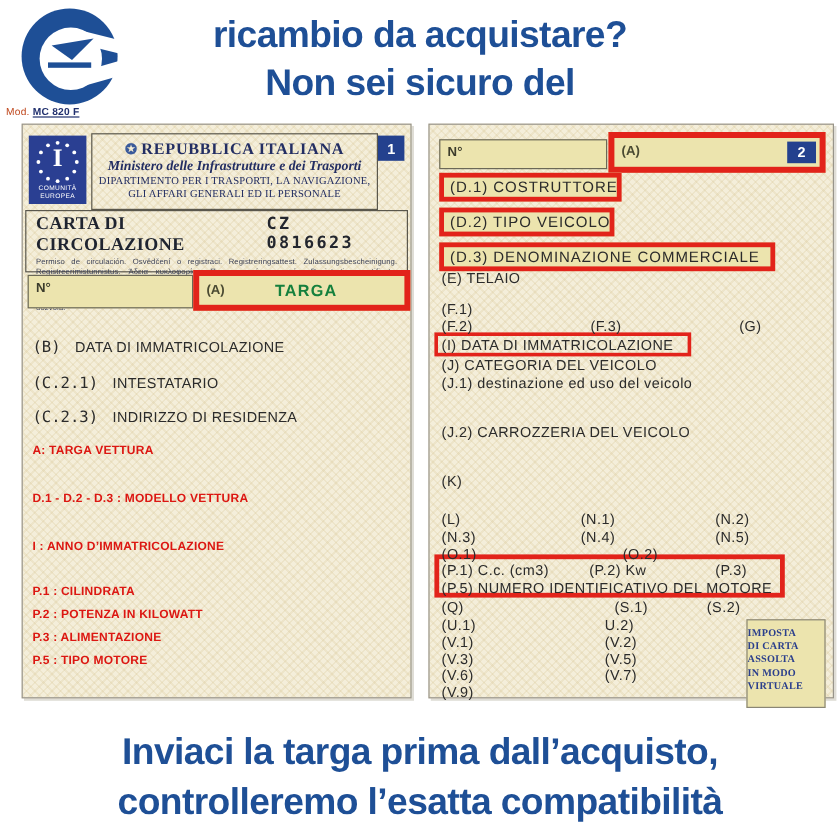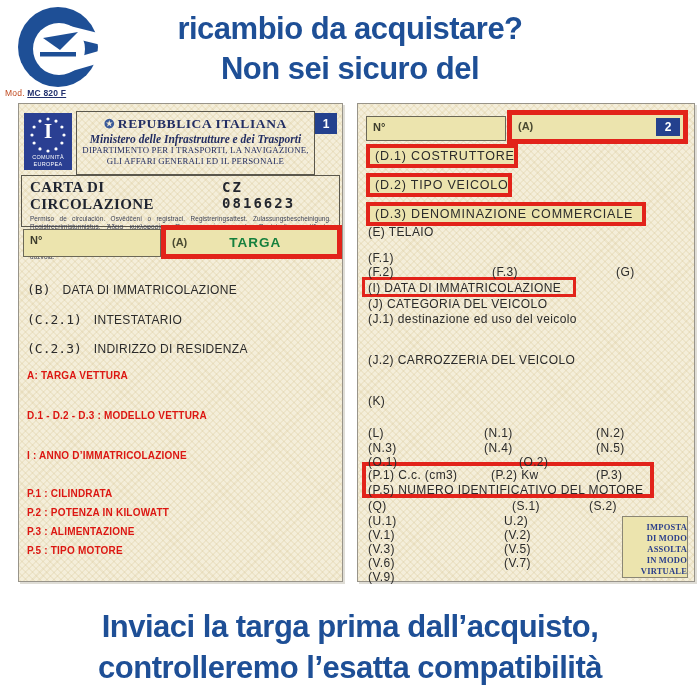--- a/index.html
+++ b/index.html
@@ -81,22 +81,22 @@
   #dr-a .badge2{right:3px;top:3px;width:24px;height:18px;}
 
   .d-frame{display:flex;align-items:center;}
   .d-frame .dlab{font-size:12.5px;color:#2b2b2b;letter-spacing:.8px;padding-left:5px;white-space:nowrap;}
 
   .cell{position:absolute;font-size:12px;color:#2b2b2b;letter-spacing:.4px;white-space:nowrap;}
 
   #i-frame{left:4px;top:173px;width:214px;height:20px;border-width:3px;background:transparent;}
   #p-frame{left:4px;top:358px;width:292px;height:36px;border-width:4px;background:transparent;}
 
-  #stamp{position:absolute;left:264px;top:412px;width:66px;height:62px;background:#ece4ae;
-         border:1px solid #8a8675;text-align:right;color:#2b3f8c;
+  #stamp{position:absolute;left:264px;top:412px;width:66px;height:74px;background:#ece4ae;
+         border:1px solid #8a8675;text-align:left;color:#2b3f8c;
          font-family:"Liberation Serif",serif;font-weight:bold;font-size:8.5px;line-height:11px;
          padding-top:5px;box-sizing:border-box;letter-spacing:.2px;}
 </style>
 </head>
 <body>
 
 <div id="canvas">
 
   <svg id="logo" width="94" height="88" viewBox="0 0 94 88">
     <circle cx="46" cy="43" r="40" fill="#1e4f96"></circle>
@@ -242,21 +242,21 @@
     <span class="cell" style="left:10px;top:424px;">(V.1)</span>
     <span class="cell" style="left:146px;top:424px;">(V.2)</span>
     <span class="cell" style="left:10px;top:438px;">(V.3)</span>
     <span class="cell" style="left:146px;top:438px;">(V.5)</span>
     <span class="cell" style="left:10px;top:452px;">(V.6)</span>
     <span class="cell" style="left:146px;top:452px;">(V.7)</span>
     <span class="cell" style="left:10px;top:466px;">(V.9)</span>
 
     <div id="stamp">
       <div>IMPOSTA</div>
-      <div>DI MODO</div>
+      <div>DI CARTA</div>
       <div>ASSOLTA</div>
       <div>IN MODO</div>
       <div>VIRTUALE</div>
     </div>
   </div>
 
   <div id="headline-bottom" class="headline">
     <div>Inviaci la targa prima dall’acquisto,</div>
     <div>controlleremo l’esatta compatibilità</div>
   </div>

